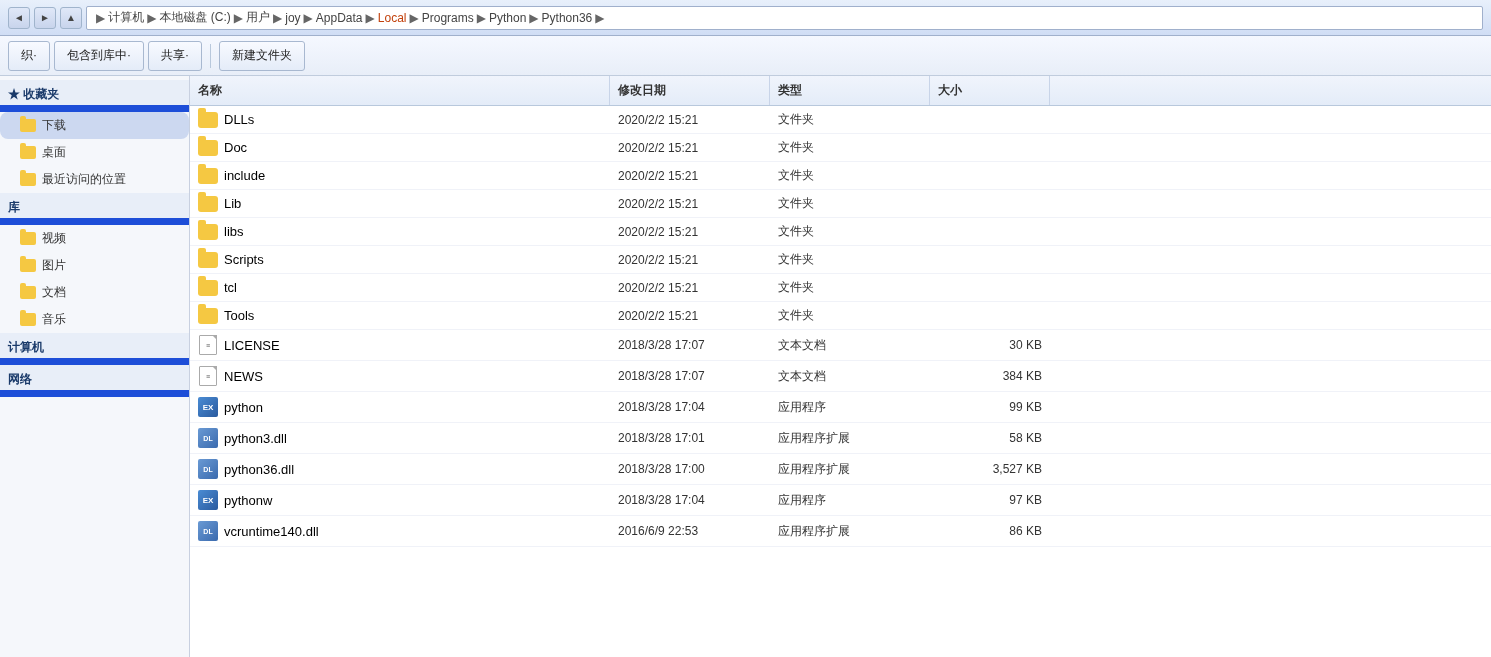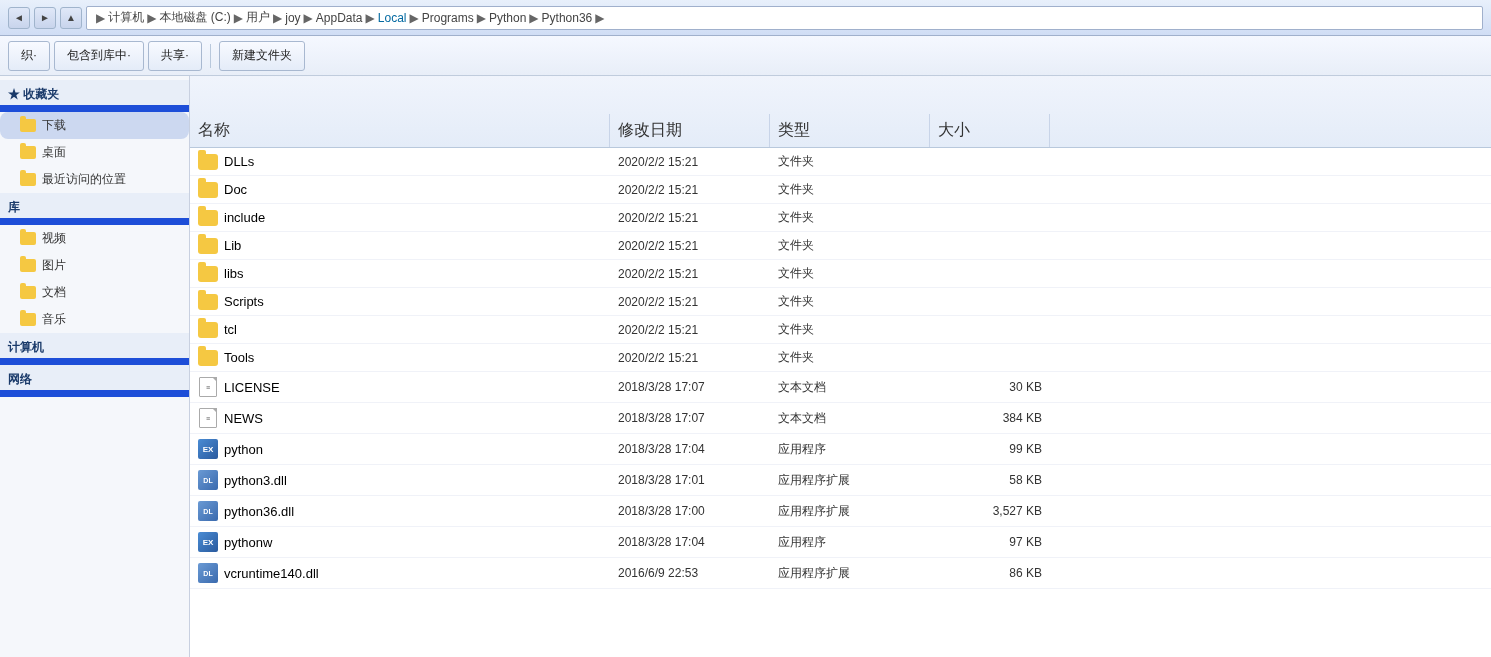--- a/index.html
+++ b/index.html
@@ -127,27 +127,26 @@
     .col-headers {
       display: flex;
       background: linear-gradient(to bottom, #f0f4fc, #e4ecf8);
       border-bottom: 1px solid #b8c8dc;
       padding: 0;
       position: sticky; top: 0;
       z-index: 10;
     }
     .col-header {
       padding: 6px 8px;
-      font-size: 16px;
-      font-weight: normal;
+      font-size: 12px;
+      font-weight: bold;
       color: #333;
       border-right: 1px solid #c8d4e8;
       cursor: pointer;
       user-select: none;
-      margin-top: 38px;
     }
     .col-name { width: 420px; }
     .col-date { width: 160px; }
     .col-type { width: 160px; }
     .col-size { width: 120px; }
 
     
     .file-row {
       display: flex;
       align-items: center;
@@ -240,21 +239,21 @@
     <span style="color:#444">计算机</span>
     <span class="breadcrumb-sep">▶</span>
     <span style="color:#444">本地磁盘 (C:)</span>
     <span class="breadcrumb-sep">▶</span>
     <span style="color:#444">用户</span>
     <span class="breadcrumb-sep">▶</span>
     <span style="color:#444">joy</span>
     <span class="breadcrumb-sep">▶</span>
     <span style="color:#444">AppData</span>
     <span class="breadcrumb-sep">▶</span>
-    <span style="color:#0369a1">Local</span>
+    <span style="color:#c2410c">Local</span>
     <span class="breadcrumb-sep">▶</span>
     <span style="color:#444">Programs</span>
     <span class="breadcrumb-sep">▶</span>
     <span style="color:#444">Python</span>
     <span class="breadcrumb-sep">▶</span>
     <span style="color:#444">Python36</span>
     <span class="breadcrumb-sep">▶</span>
   </div>
 </div>
 

